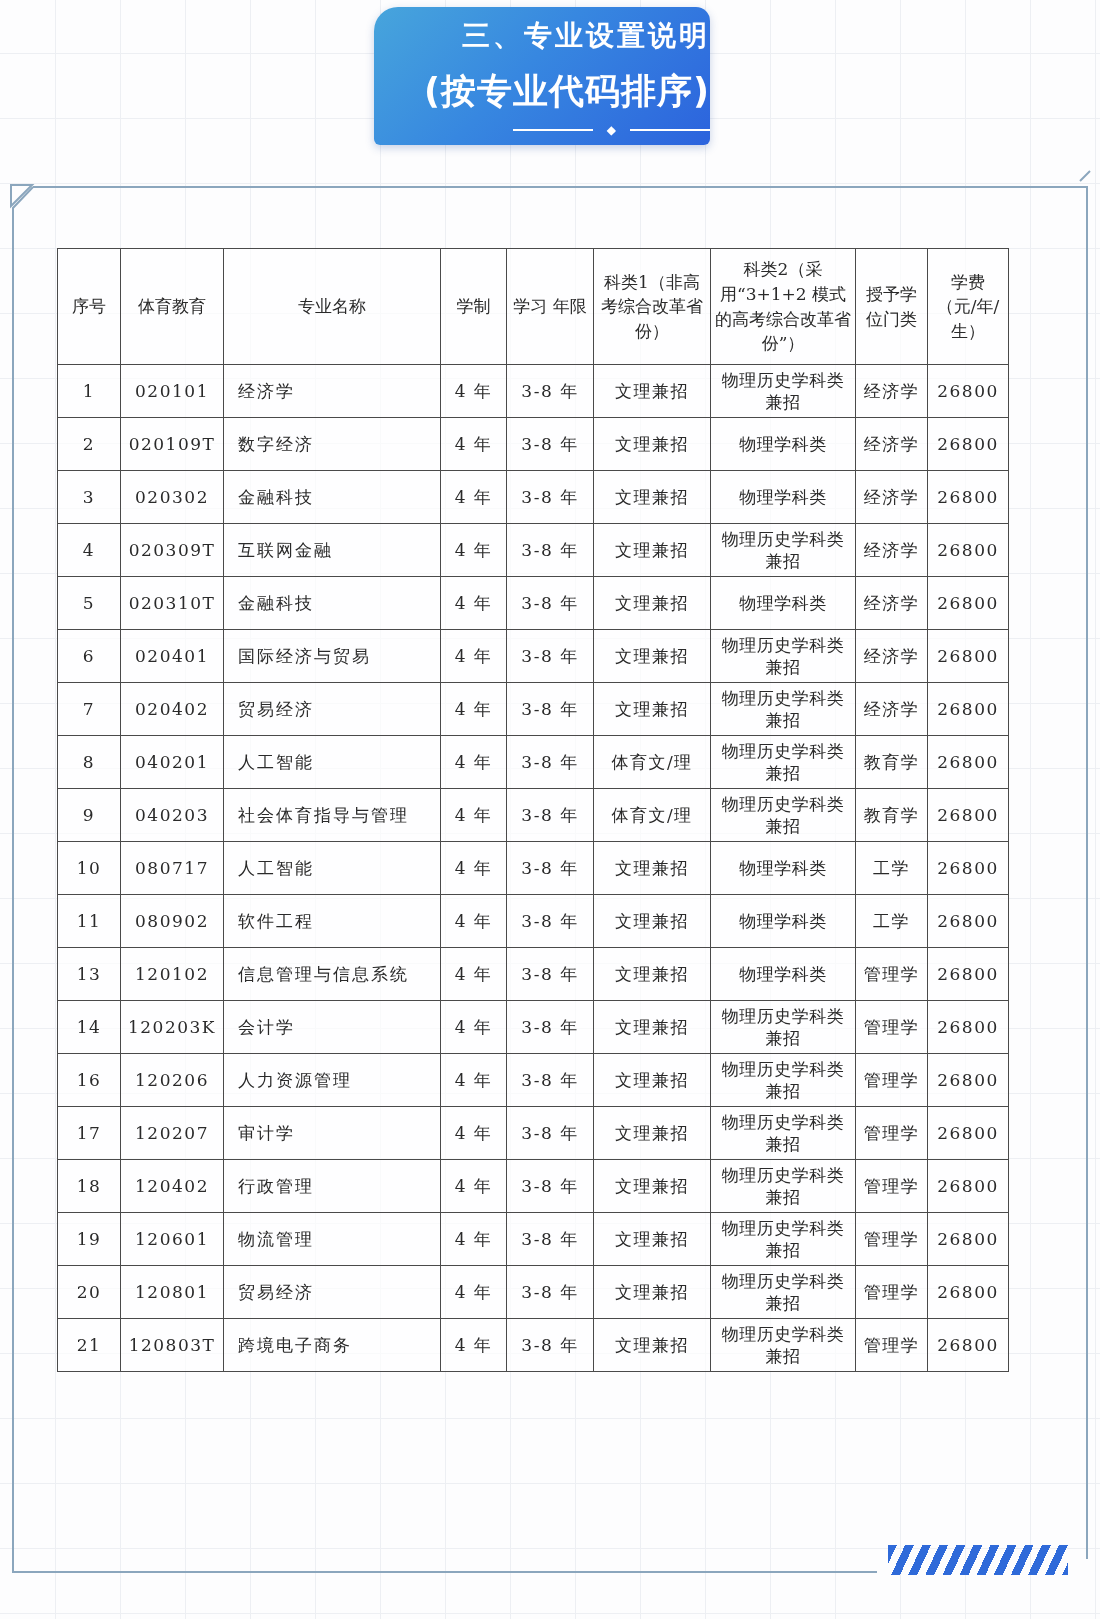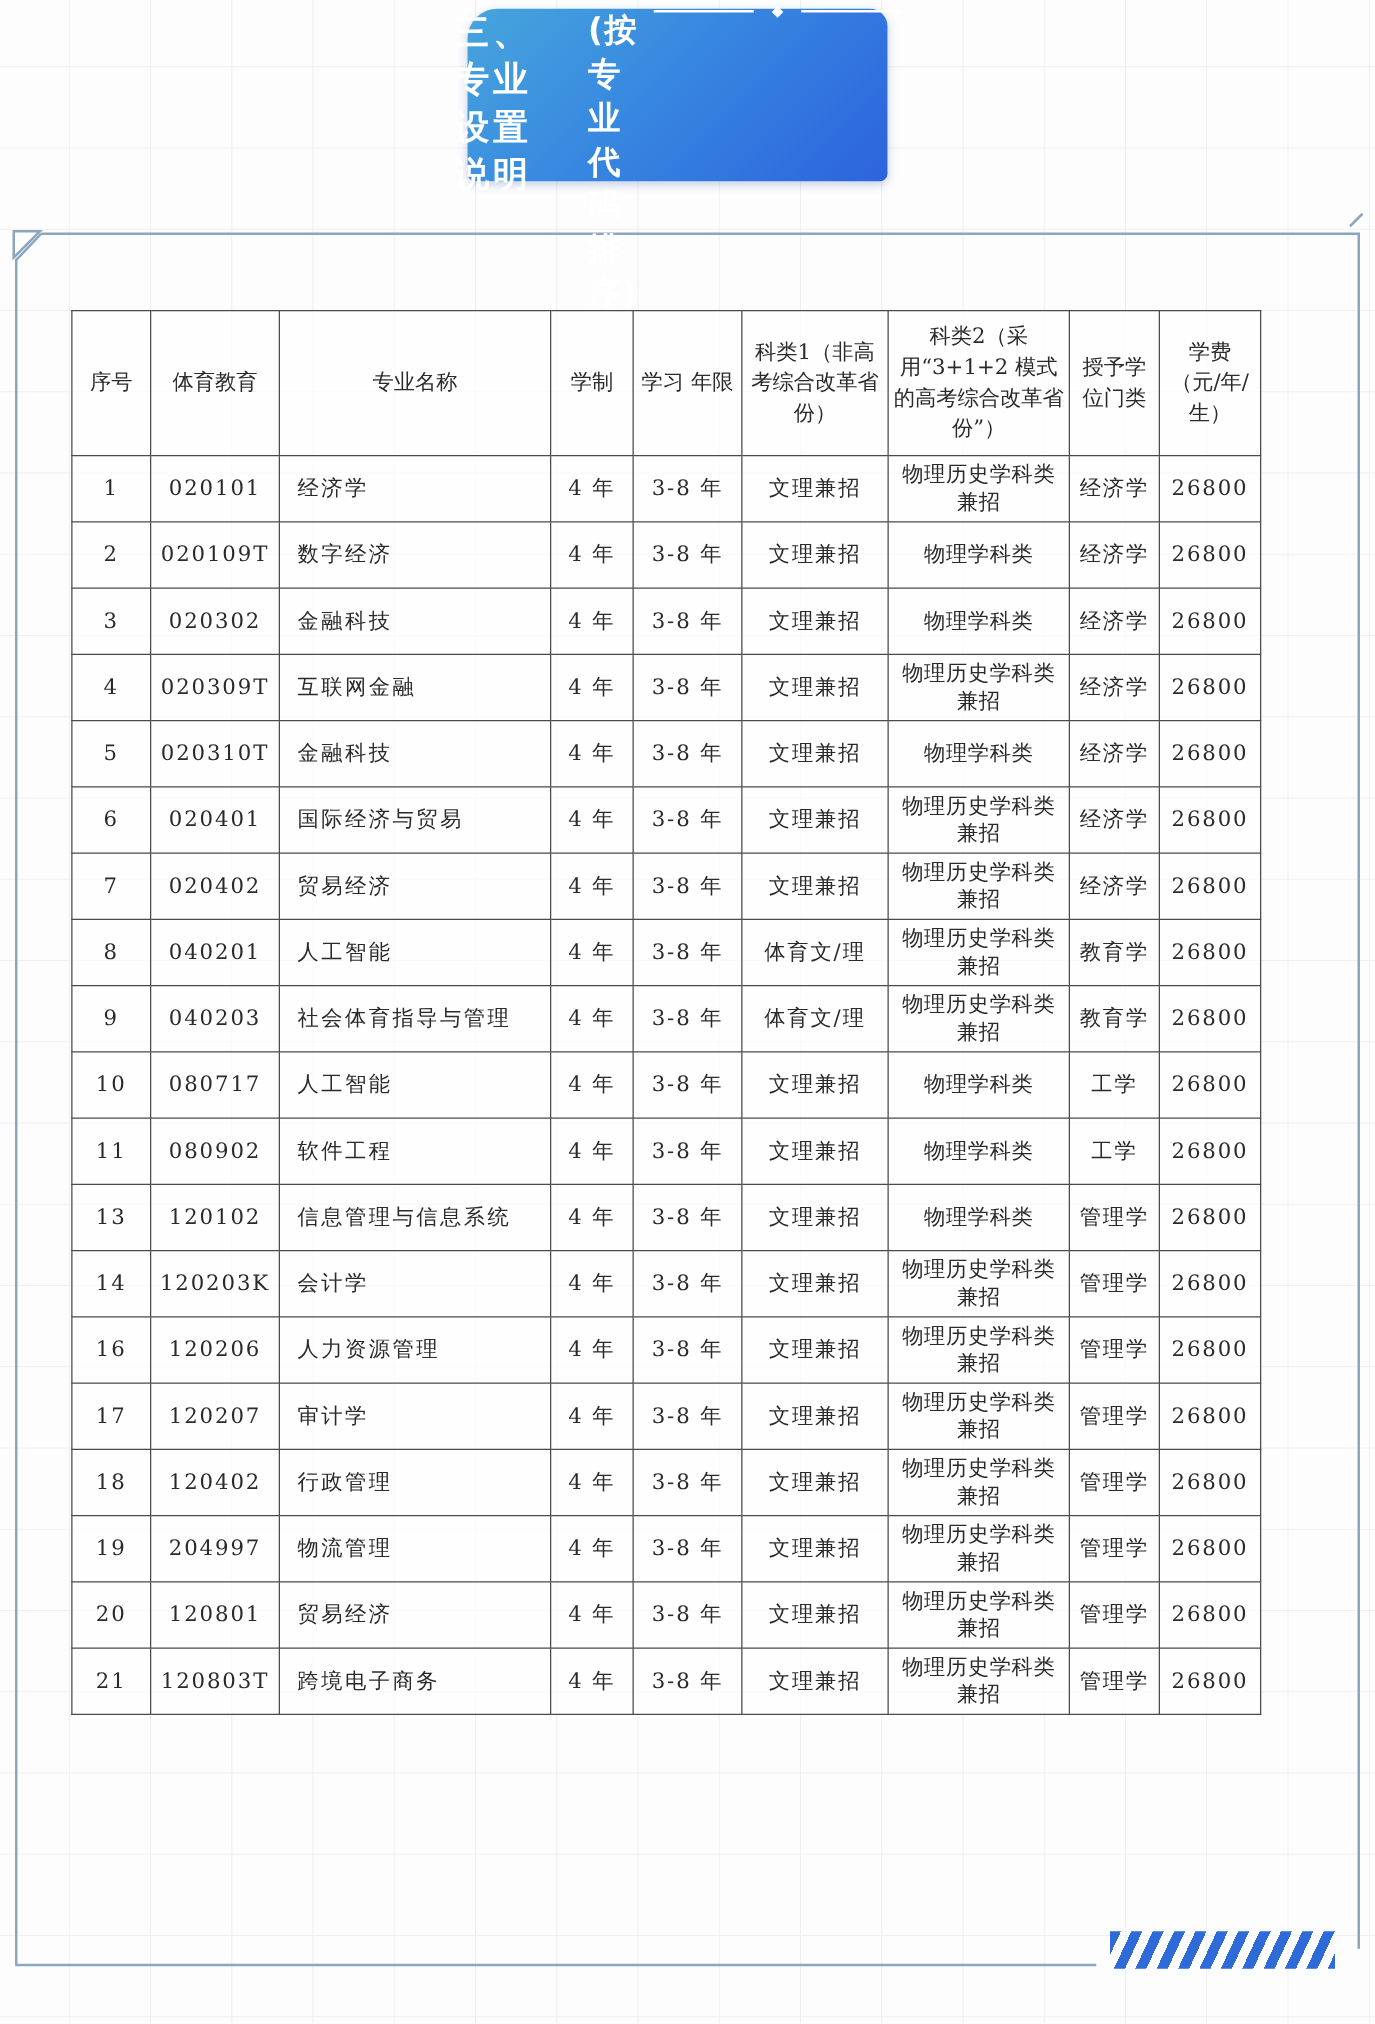--- a/index.html
+++ b/index.html
@@ -20,30 +20,30 @@
 
   
   .banner {
     position: absolute;
     left: 374px; top: 7px;
     width: 336px; height: 138px;
     background: linear-gradient(135deg, #47a5dc 0%, #3787e0 45%, #2c63dd 100%);
     border-radius: 24px 14px 6px 6px;
     box-shadow: 0 3px 8px rgba(40, 80, 160, 0.25);
     display: flex;
-    flex-direction: row;
-    align-items: flex-start;
+    flex-direction: column;
+    align-items: flex-end;
     justify-content: center;
     gap: 13px;
     color: #ffffff;
     font-family: "DejaVu Sans", "Liberation Sans", sans-serif;
     font-weight: bold;
   }
   .banner-line1 { font-size: 28px; letter-spacing: 3px; }
-  .banner-line2 { font-size: 26px; letter-spacing: 1px; margin-left: 32px; }
+  .banner-line2 { font-size: 35px; letter-spacing: 1px; margin-left: 32px; }
   .banner-deco {
     display: flex; align-items: center; gap: 14px;
     margin-top: -4px;
   }
   .banner-deco .rule { width: 80px; height: 2px; background: #ffffff; }
   .banner-deco .diamond { font-size: 12px; line-height: 12px; color: #ffffff; }
 
   
   .frame-svg { position: absolute; left: 0; top: 0; }
 
@@ -311,21 +311,21 @@
           <td class="name-col">行政管理</td>
           <td>4 年</td>
           <td>3-8 年</td>
           <td>文理兼招</td>
           <td class="cat2-col">物理历史学科类兼招</td>
           <td>管理学</td>
           <td>26800</td>
         </tr>
         <tr>
           <td>19</td>
-          <td>204997</td>
+          <td>120601</td>
           <td class="name-col">物流管理</td>
           <td>4 年</td>
           <td>3-8 年</td>
           <td>文理兼招</td>
           <td class="cat2-col">物理历史学科类兼招</td>
           <td>管理学</td>
           <td>26800</td>
         </tr>
         <tr>
           <td>20</td>

